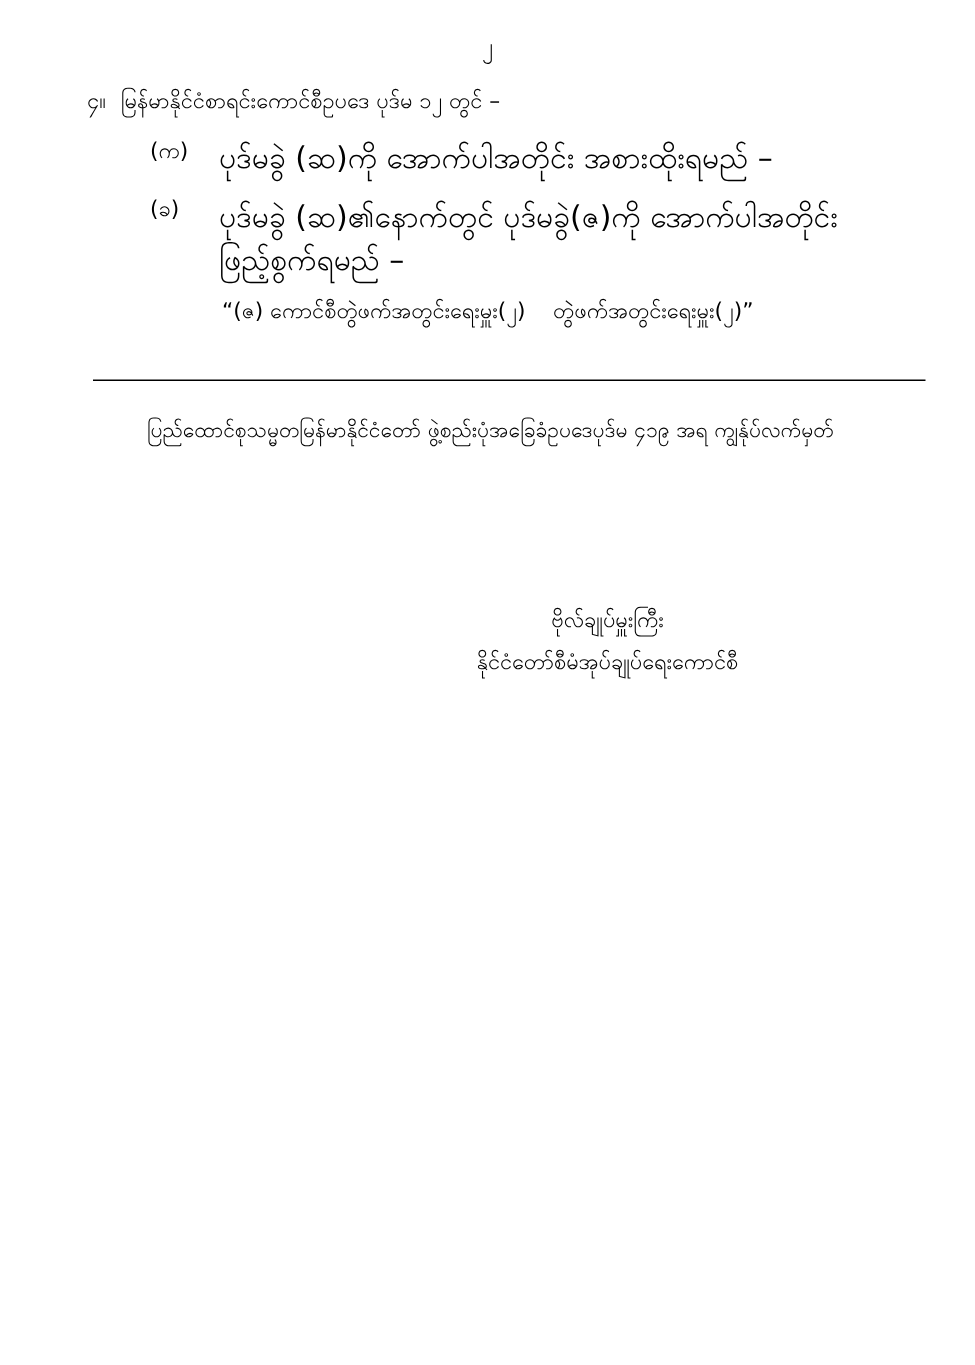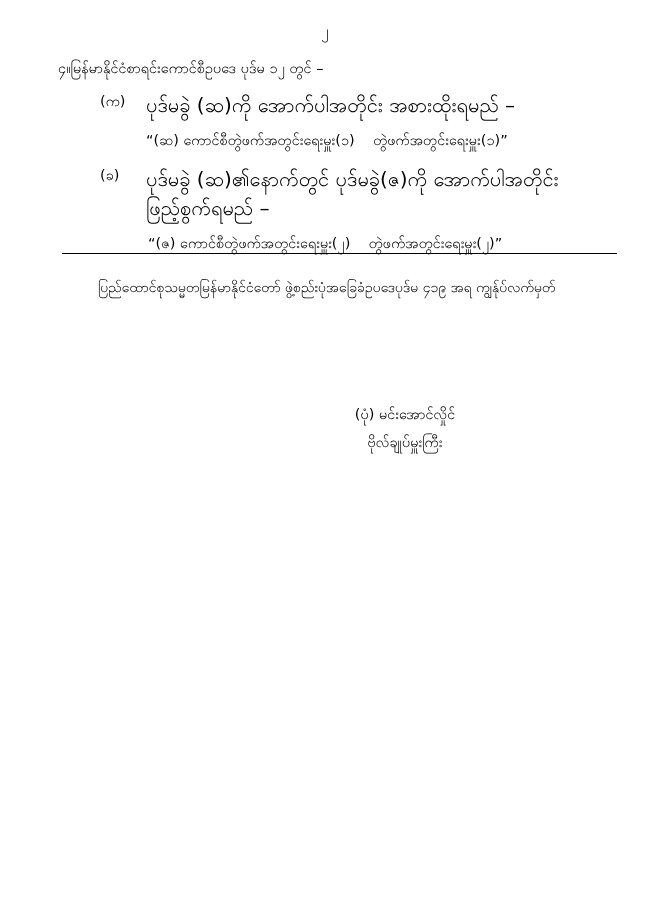--- a/index.html
+++ b/index.html
@@ -113,45 +113,44 @@
 <body>
 
 <div class="page">
 
   <div class="page-number">၂</div>
 
   <div class="body-block">
 
     <div class="para-row">
       <div class="para-marker">၄။</div>
-      <div class="para-text" style="">မြန်မာနိုင်ငံစာရင်းကောင်စီဥပဒေ ပုဒ်မ ၁၂ တွင် –</div>
+      <div class="para-text" style="margin-left:10px;">မြန်မာနိုင်ငံစာရင်းကောင်စီဥပဒေ ပုဒ်မ ၁၂ တွင် –</div>
     </div>
 
     <div class="indent-1">
       <div class="sub-row">
         <div class="sub-marker">(က)</div>
         <div class="sub-text">ပုဒ်မခွဲ (ဆ)ကို အောက်ပါအတိုင်း အစားထိုးရမည် –</div>
       </div>
-      <div class="quote-line" style="margin-left:46px;">“(ဆ) ကောင်စီတွဲဖက်အတွင်းရေးမှူး(၁)    တွဲဖက်အတွင်းရေးမှူး(၁)”</div>
     </div>
 
     <div class="indent-1">
       <div class="sub-row">
         <div class="sub-marker">(ခ)</div>
         <div class="sub-text">ပုဒ်မခွဲ (ဆ)၏နောက်တွင် ပုဒ်မခွဲ(ဇ)ကို အောက်ပါအတိုင်း ဖြည့်စွက်ရမည် –</div>
       </div>
       <div class="quote-line" style="margin-left:48px;">“(ဇ) ကောင်စီတွဲဖက်အတွင်းရေးမှူး(၂)    တွဲဖက်အတွင်းရေးမှူး(၂)”</div>
     </div>
 
   </div>
 
   <div class="divider"></div>
 
   <div class="closing">
     <div class="first">ပြည်ထောင်စုသမ္မတမြန်မာနိုင်ငံတော် ဖွဲ့စည်းပုံအခြေခံဥပဒေပုဒ်မ ၄၁၉ အရ ကျွန်ုပ်လက်မှတ်</div>
   </div>
 
   <div class="signature">
-    <div>(ပုံ) မင်းအောင်လှိုင်</div>
     <div>ဗိုလ်ချုပ်မှူးကြီး</div>
+    <div>နိုင်ငံတော်စီမံအုပ်ချုပ်ရေးကောင်စီ</div>
   </div>
 
 </div>
 
 </body></html>

